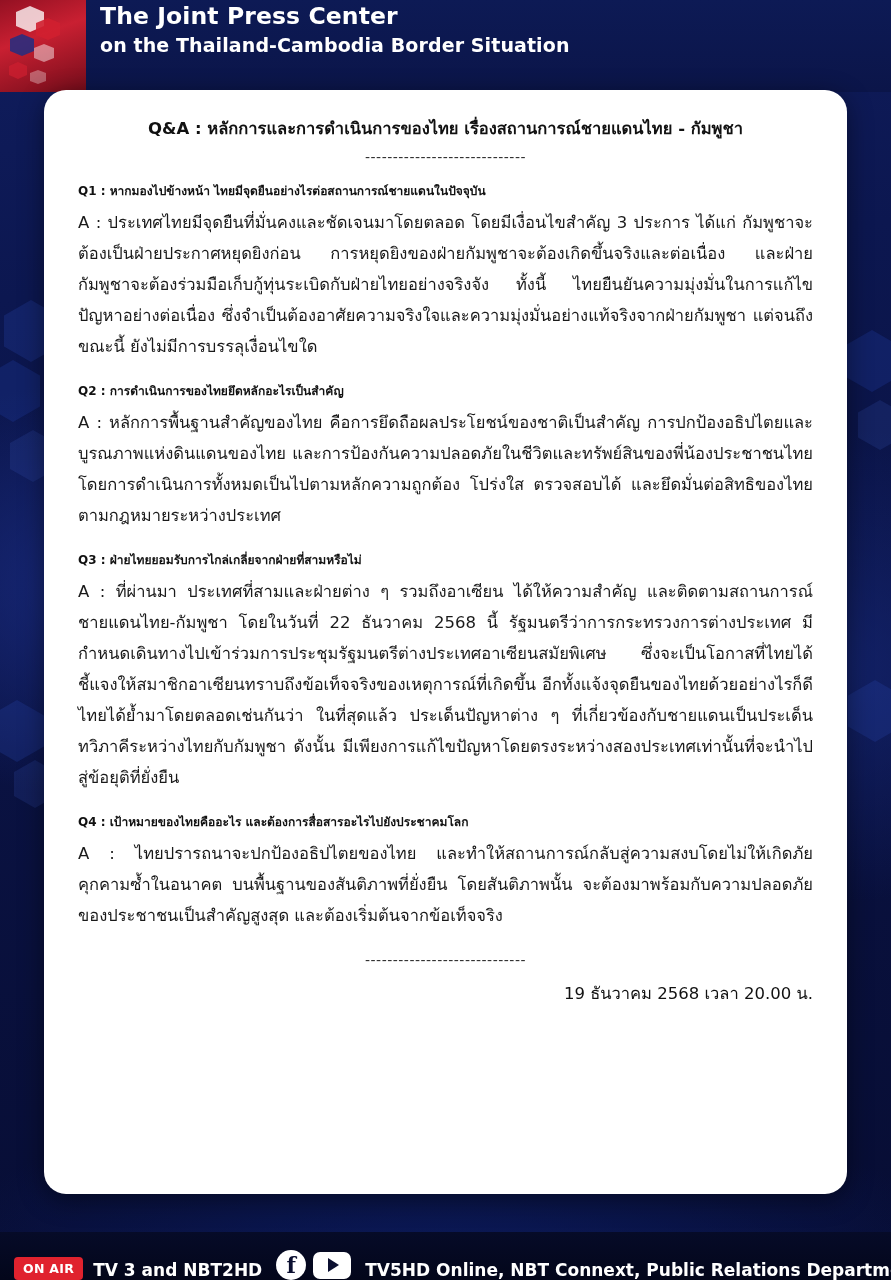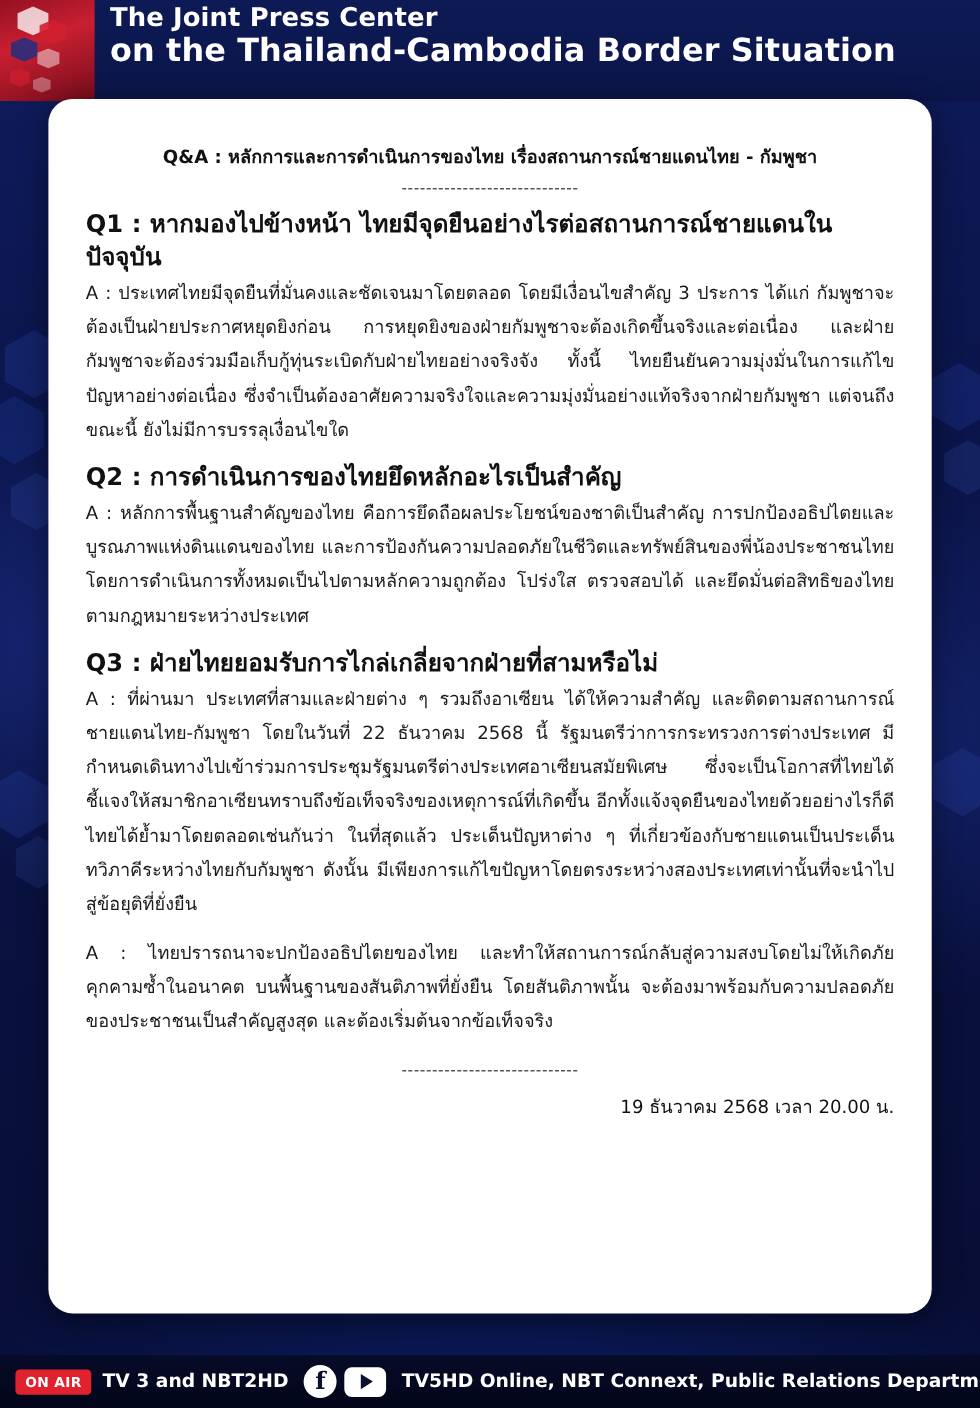--- a/index.html
+++ b/index.html
@@ -47,53 +47,52 @@
     position: absolute; left: 0; top: 0; width: 86px; height: 92px;
   }
   .header-title-wrap {
     position: absolute; left: 100px; top: 2px;
     color: #ffffff;
   }
   .header-title-line1 {
     font-size: 23.5px; font-weight: bold; letter-spacing: 0.1px; line-height: 29px;
   }
   .header-title-line2 {
-    font-size: 29px; font-weight: bold; letter-spacing: 0.1px; line-height: 29px;
+    font-size: 19px; font-weight: bold; letter-spacing: 0.1px; line-height: 29px;
   }
 
   
   .card {
     position: absolute;
     left: 44px; top: 90px;
     width: 803px; height: 1104px;
     background: #ffffff;
     border-radius: 22px;
     box-shadow: 0 6px 26px rgba(0,0,0,0.45);
     padding: 26px 34px 20px 34px;
     overflow: hidden;
   }
   .doc-title {
     text-align: center;
     font-size: 16.5px;
     font-weight: bold;
     color: #111111;
     line-height: 26px;
-    margin-top: 14px;
   }
   .divider-dashes {
     text-align: center;
     font-size: 14px;
     color: #333;
     letter-spacing: 0.5px;
     margin: 6px 0 10px 0;
     line-height: 18px;
   }
   .qa-block { margin-bottom: 14px; }
   .q-line {
-    font-size: 22px;
+    font-size: 12px;
     font-weight: bold;
     color: #111111;
     line-height: 30px;
     margin-bottom: 1px;
   }
   .a-line {
     font-size: 16.5px;
     color: #1a1a1a;
     line-height: 31px;
     text-align: justify;
@@ -126,21 +125,21 @@
     font-weight: bold;
     letter-spacing: 0.2px;
   }
 
   
   .bottombar {
     position: absolute;
     left: 0; right: 0; bottom: 0; height: 48px;
     background: linear-gradient(180deg, #060b28 0%, #03061a 100%);
     display: flex;
-    align-items: center;
+    align-items: flex-end;
     padding: 0 14px;
     gap: 10px;
   }
   .onair {
     background: #e0222e;
     color: #ffffff;
     font-size: 12.5px;
     font-weight: bold;
     padding: 4px 9px;
     border-radius: 4px;
@@ -228,20 +227,21 @@
     <div class="q-line">Q2 : การดำเนินการของไทยยึดหลักอะไรเป็นสำคัญ</div>
     <div class="a-line">A : หลักการพื้นฐานสำคัญของไทย คือการยึดถือผลประโยชน์ของชาติเป็นสำคัญ การปกป้องอธิปไตยและบูรณภาพแห่งดินแดนของไทย และการป้องกันความปลอดภัยในชีวิตและทรัพย์สินของพี่น้องประชาชนไทย โดยการดำเนินการทั้งหมดเป็นไปตามหลักความถูกต้อง โปร่งใส ตรวจสอบได้ และยึดมั่นต่อสิทธิของไทยตามกฎหมายระหว่างประเทศ</div>
   </div>
 
   <div class="qa-block">
     <div class="q-line">Q3 : ฝ่ายไทยยอมรับการไกล่เกลี่ยจากฝ่ายที่สามหรือไม่</div>
     <div class="a-line">A : ที่ผ่านมา ประเทศที่สามและฝ่ายต่าง ๆ รวมถึงอาเซียน ได้ให้ความสำคัญ และติดตามสถานการณ์ชายแดนไทย-กัมพูชา โดยในวันที่ 22 ธันวาคม 2568 นี้ รัฐมนตรีว่าการกระทรวงการต่างประเทศ มีกำหนดเดินทางไปเข้าร่วมการประชุมรัฐมนตรีต่างประเทศอาเซียนสมัยพิเศษ ซึ่งจะเป็นโอกาสที่ไทยได้ชี้แจงให้สมาชิกอาเซียนทราบถึงข้อเท็จจริงของเหตุการณ์ที่เกิดขึ้น อีกทั้งแจ้งจุดยืนของไทยด้วยอย่างไรก็ดี ไทยได้ย้ำมาโดยตลอดเช่นกันว่า ในที่สุดแล้ว ประเด็นปัญหาต่าง ๆ ที่เกี่ยวข้องกับชายแดนเป็นประเด็นทวิภาคีระหว่างไทยกับกัมพูชา ดังนั้น มีเพียงการแก้ไขปัญหาโดยตรงระหว่างสองประเทศเท่านั้นที่จะนำไปสู่ข้อยุติที่ยั่งยืน</div>
   </div>
 
   <div class="qa-block">
+    <div class="q-line">Q4 : เป้าหมายของไทยคืออะไร และต้องการสื่อสารอะไรไปยังประชาคมโลก</div>
     <div class="a-line">A : ไทยปรารถนาจะปกป้องอธิปไตยของไทย และทำให้สถานการณ์กลับสู่ความสงบโดยไม่ให้เกิดภัยคุกคามซ้ำในอนาคต บนพื้นฐานของสันติภาพที่ยั่งยืน โดยสันติภาพนั้น จะต้องมาพร้อมกับความปลอดภัยของประชาชนเป็นสำคัญสูงสุด และต้องเริ่มต้นจากข้อเท็จจริง</div>
   </div>
 
   <div class="footer-block">
     <div class="divider-dashes">-----------------------------</div>
     <div class="footer-date">19 ธันวาคม 2568 เวลา 20.00 น.</div>
   </div>
 </div>
 
 <div class="hashtags">#TeamThailand #TruthFromThailand #PeaceBeginsWithTruth</div>

